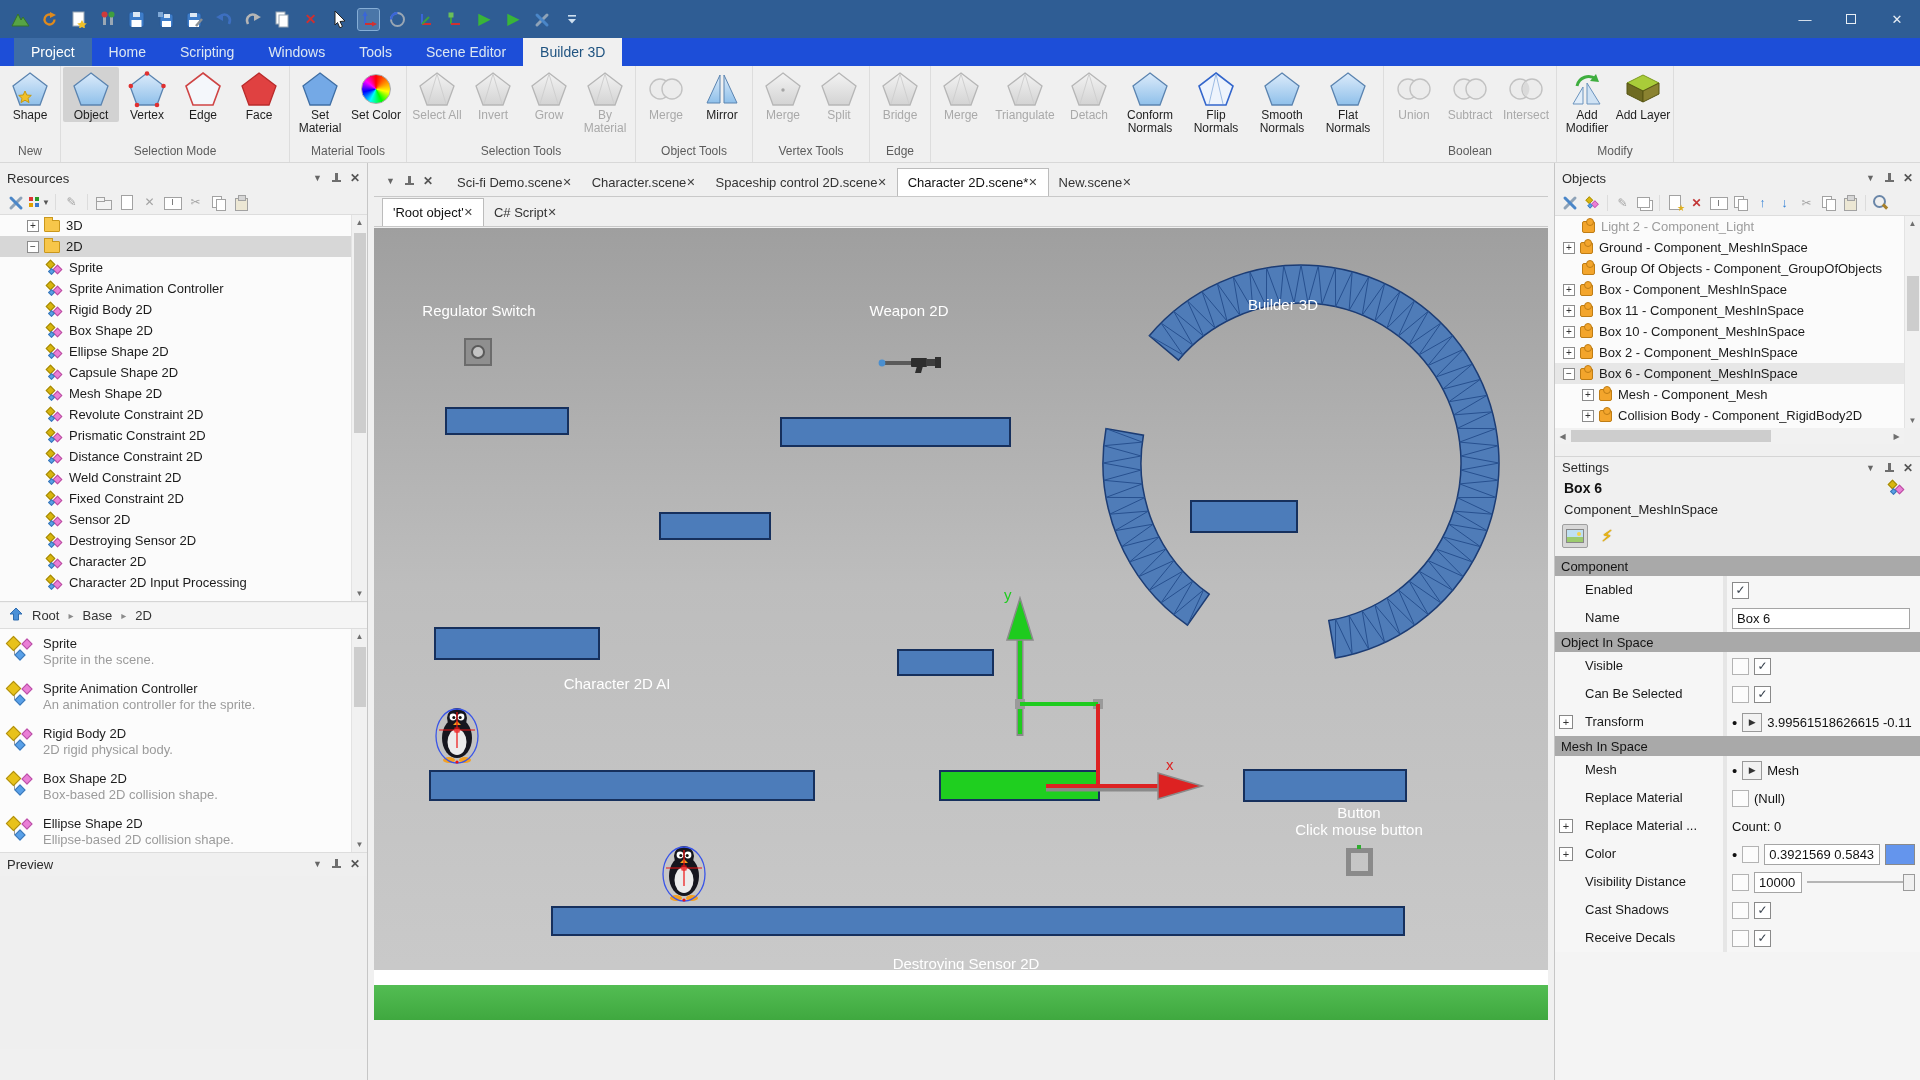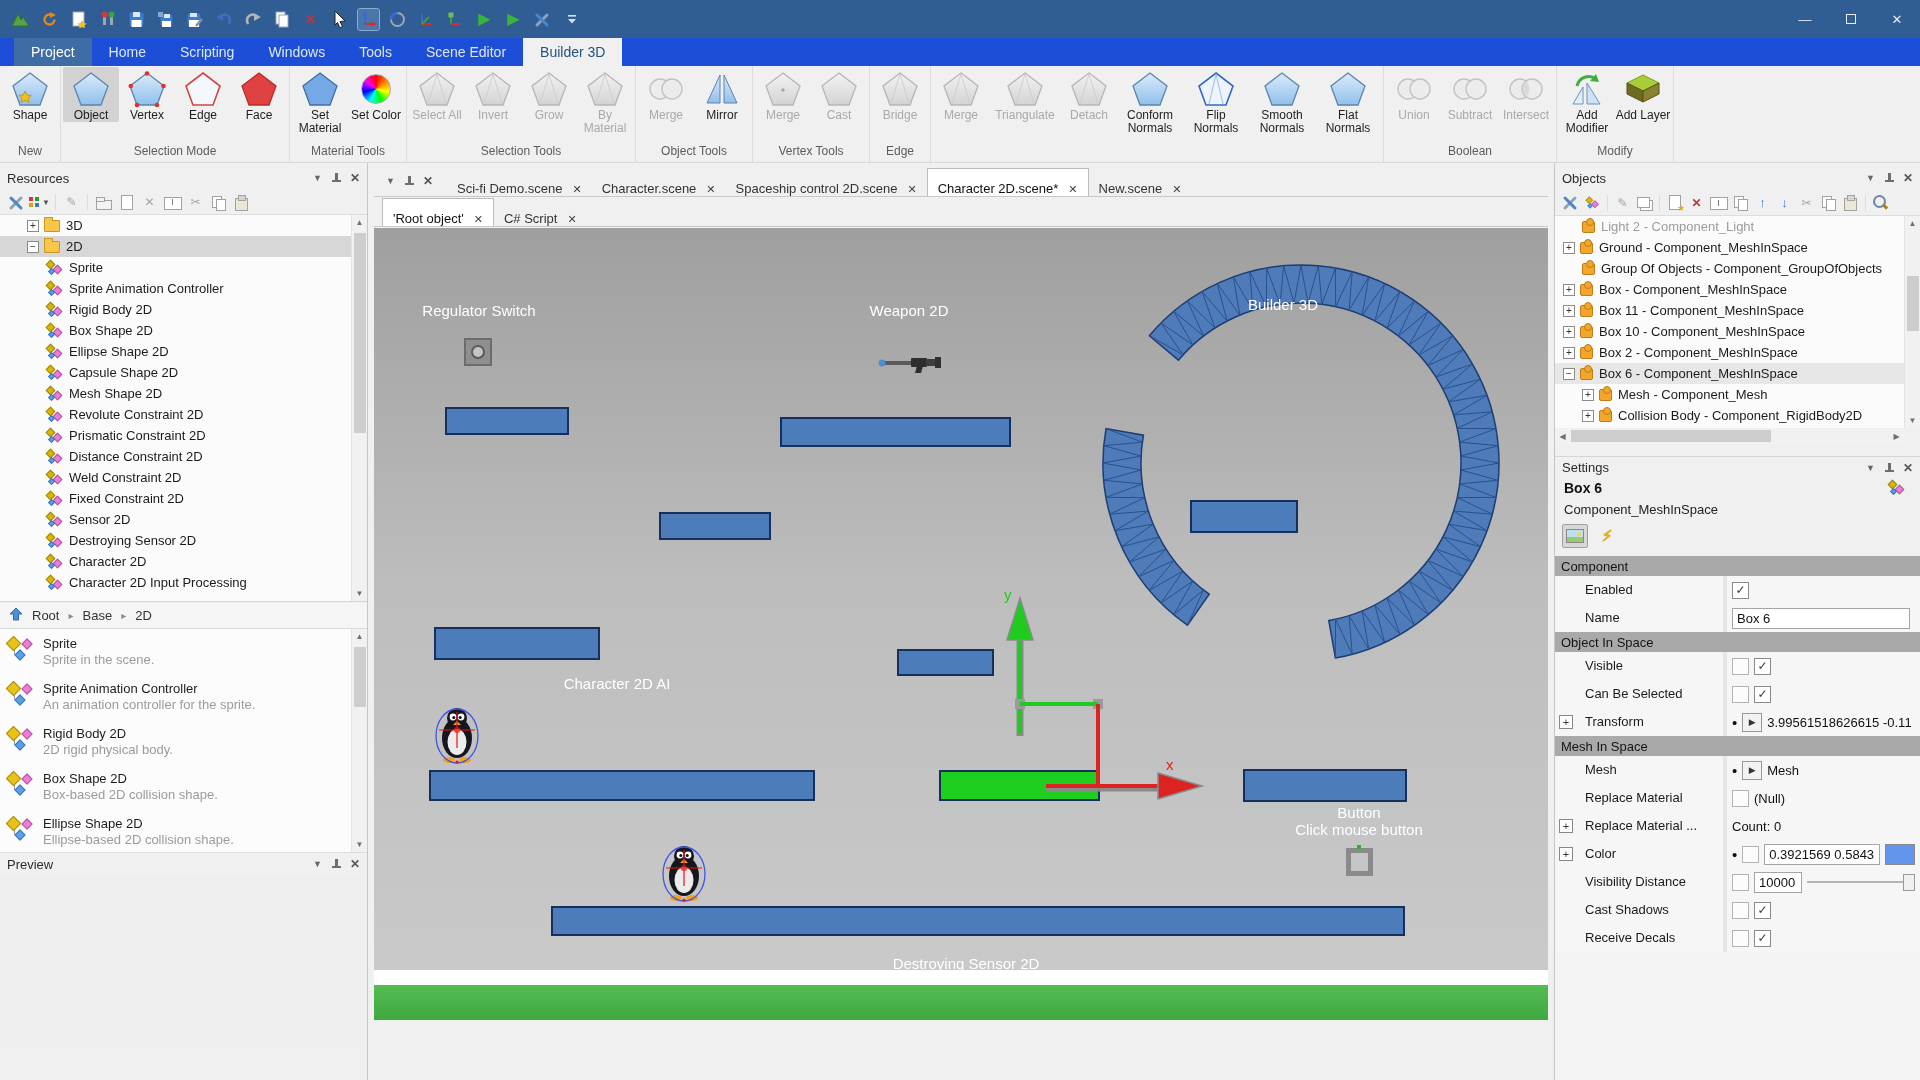--- a/index.html
+++ b/index.html
@@ -124,21 +124,21 @@
 .ddesc{font-size:13px;color:#9b9b9b;line-height:16px}
 .prev-head{position:absolute;top:690px;left:0;right:0}
 .prev-body{position:absolute;top:713px;left:0;right:0;bottom:31px;background:#efefef}
 .bottabs{position:absolute;left:0;bottom:0;height:30px;width:100%;border-top:1px solid #d2d2d2;display:flex;align-items:center;padding-left:12px;gap:4px;background:#f0f0f0}
 .btab{padding:0 9px;font-size:13px;color:#222;line-height:28px}
 
 
 .center{position:absolute;left:374px;top:163px;width:1174px;bottom:0;background:#f0f0f0}
 .doctabs{position:absolute;top:4px;left:0;width:100%;height:30px;display:flex;align-items:flex-end;border-bottom:1px solid #c9c9c9}
 .tabctl{display:flex;align-items:center;gap:9px;padding:0 14px 8px 12px;color:#555}
-.dtab{display:flex;align-items:flex-end;height:28px;padding:0 10px;gap:10px;font-size:13px;color:#333}
+.dtab{display:flex;align-items:center;height:28px;padding:0 10px;font-size:13px;color:#333}
 .dtab .x{font-size:11px;color:#444}
 .dtab.active{background:#fff;border:1px solid #bcbcbc;border-bottom:none;color:#111}
 .subtabs{position:absolute;top:34px;left:0;width:100%;height:30px;display:flex;align-items:flex-end;border-bottom:1px solid #c9c9c9}
 .viewport{position:absolute;top:65px;left:0;width:1174px;height:792px;background:linear-gradient(180deg,#9f9f9f 0%,#bdbdbd 45%,#c9c9c9 93%);overflow:hidden}
 .whiteband{position:absolute;left:0;top:742px;width:100%;height:15px;background:#ffffff}
 .greenstrip{position:absolute;left:0;top:757px;width:100%;height:35px;background:linear-gradient(180deg,#53bd53,#3fa83f)}
 .slabel{position:absolute;color:#fff;font-size:15px;white-space:nowrap;transform:translateX(-50%)}
 .plat{position:absolute;background:#4c7cba;border:2px solid #16305d}
 .plat.green{background:#1fcf1f}
 .regspr{position:absolute;width:28px;height:28px;background:#8f8f8f;border:2px solid #6c6c6c;display:flex;align-items:center;justify-content:center}
@@ -497,21 +497,21 @@
               </svg>
             </span>
           <span class="rlb">Merge</span>
         </div>
         <div class="rbtn dis">
           <span class="ric">
               <svg class="pent" width="36" height="34" viewBox="0 0 36 34">
                 <polygon class="pp g" points="18,1 35,14 28,33 8,33 1,14"></polygon>
               </svg>
             </span>
-          <span class="rlb">Cast</span>
+          <span class="rlb">Split</span>
         </div>
       </div>
       <div class="rglbl">Vertex Tools</div>
     </div>
 
     <div class="rgroup">
       <div class="rrow">
         <div class="rbtn dis">
           <span class="ric">
               <svg class="pent" width="36" height="34" viewBox="0 0 36 34">

